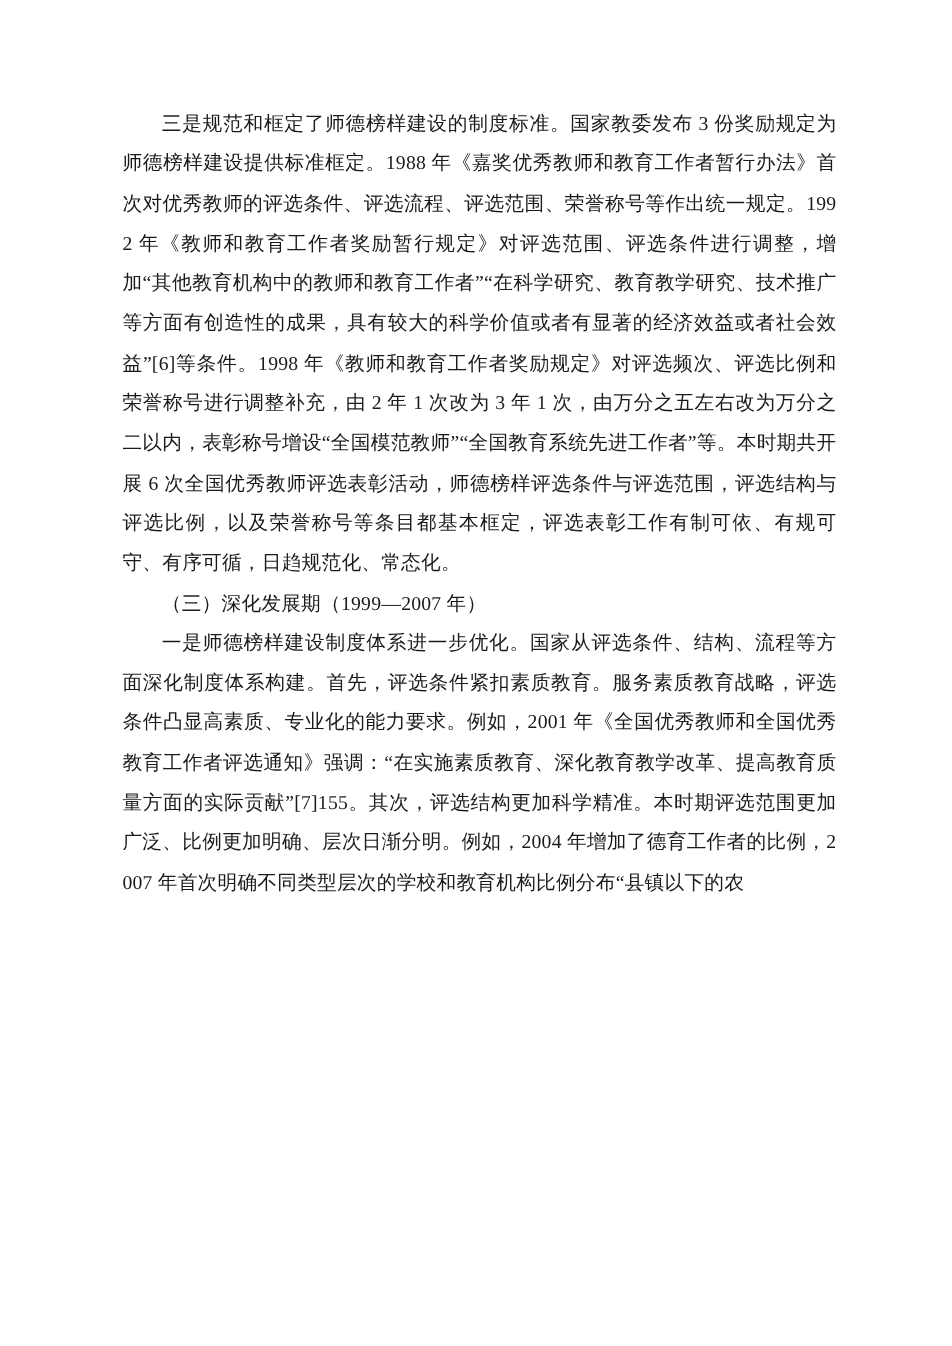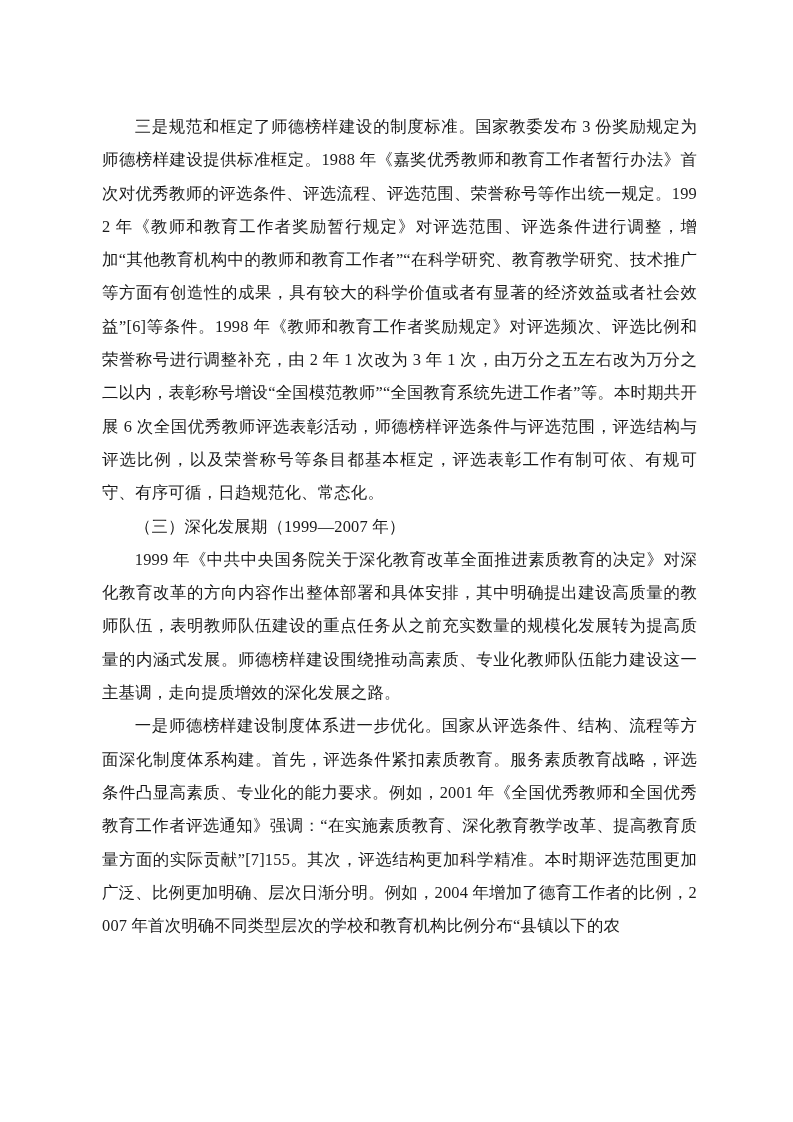--- a/index.html
+++ b/index.html
@@ -13,21 +13,21 @@
     font-family: "Liberation Serif", "DejaVu Serif", serif;
     color: #1a1a1a;
     overflow: hidden;
   }
   .page {
     position: relative;
     width: 793px;
     height: 836px;
     background: #fff;
     box-sizing: border-box;
-    padding: 110px 96px 80px 102px;
+    padding: 86px 96px 80px 102px;
   }
   .doc-body {
     font-size: 16.4px;
     line-height: 2.03;
     text-align: justify;
     text-justify: inter-ideograph;
     letter-spacing: 0.2px;
   }
   p {
     margin: 0;
@@ -38,16 +38,15 @@
     word-break: break-all;
   }
 </style>
 </head>
 <body>
 
 <div class="page">
   <div class="doc-body">
     <p>三是规范和框定了师德榜样建设的制度标准。国家教委发布 3 份奖励规定为师德榜样建设提供标准框定。1988 年《嘉奖优秀教师和教育工作者暂行办法》首次对优秀教师的评选条件、评选流程、评选范围、荣誉称号等作出统一规定。1992 年《教师和教育工作者奖励暂行规定》对评选范围、评选条件进行调整，增加“其他教育机构中的教师和教育工作者”“在科学研究、教育教学研究、技术推广等方面有创造性的成果，具有较大的科学价值或者有显著的经济效益或者社会效益”[6]等条件。1998 年《教师和教育工作者奖励规定》对评选频次、评选比例和荣誉称号进行调整补充，由 2 年 1 次改为 3 年 1 次，由万分之五左右改为万分之二以内，表彰称号增设“全国模范教师”“全国教育系统先进工作者”等。本时期共开展 6 次全国优秀教师评选表彰活动，师德榜样评选条件与评选范围，评选结构与评选比例，以及荣誉称号等条目都基本框定，评选表彰工作有制可依、有规可守、有序可循，日趋规范化、常态化。</p>
     <p>（三）深化发展期（1999—2007 年）</p>
-    <p>1999 年《中共中央国务院关于深化教育改革全面推进素质教育的决定》对深化教育改革的方向内容作出整体部署和具体安排，其中明确提出建设高质量的教师队伍，表明教师队伍建设的重点任务从之前充实数量的规模化发展转为提高质量的内涵式发展。师德榜样建设围绕推动高素质、专业化教师队伍能力建设这一主基调，走向提质增效的深化发展之路。</p>
     <p>一是师德榜样建设制度体系进一步优化。国家从评选条件、结构、流程等方面深化制度体系构建。首先，评选条件紧扣素质教育。服务素质教育战略，评选条件凸显高素质、专业化的能力要求。例如，2001 年《全国优秀教师和全国优秀教育工作者评选通知》强调：“在实施素质教育、深化教育教学改革、提高教育质量方面的实际贡献”[7]155。其次，评选结构更加科学精准。本时期评选范围更加广泛、比例更加明确、层次日渐分明。例如，2004 年增加了德育工作者的比例，2007 年首次明确不同类型层次的学校和教育机构比例分布“县镇以下的农</p>
   </div>
 </div>
 
 </body></html>

